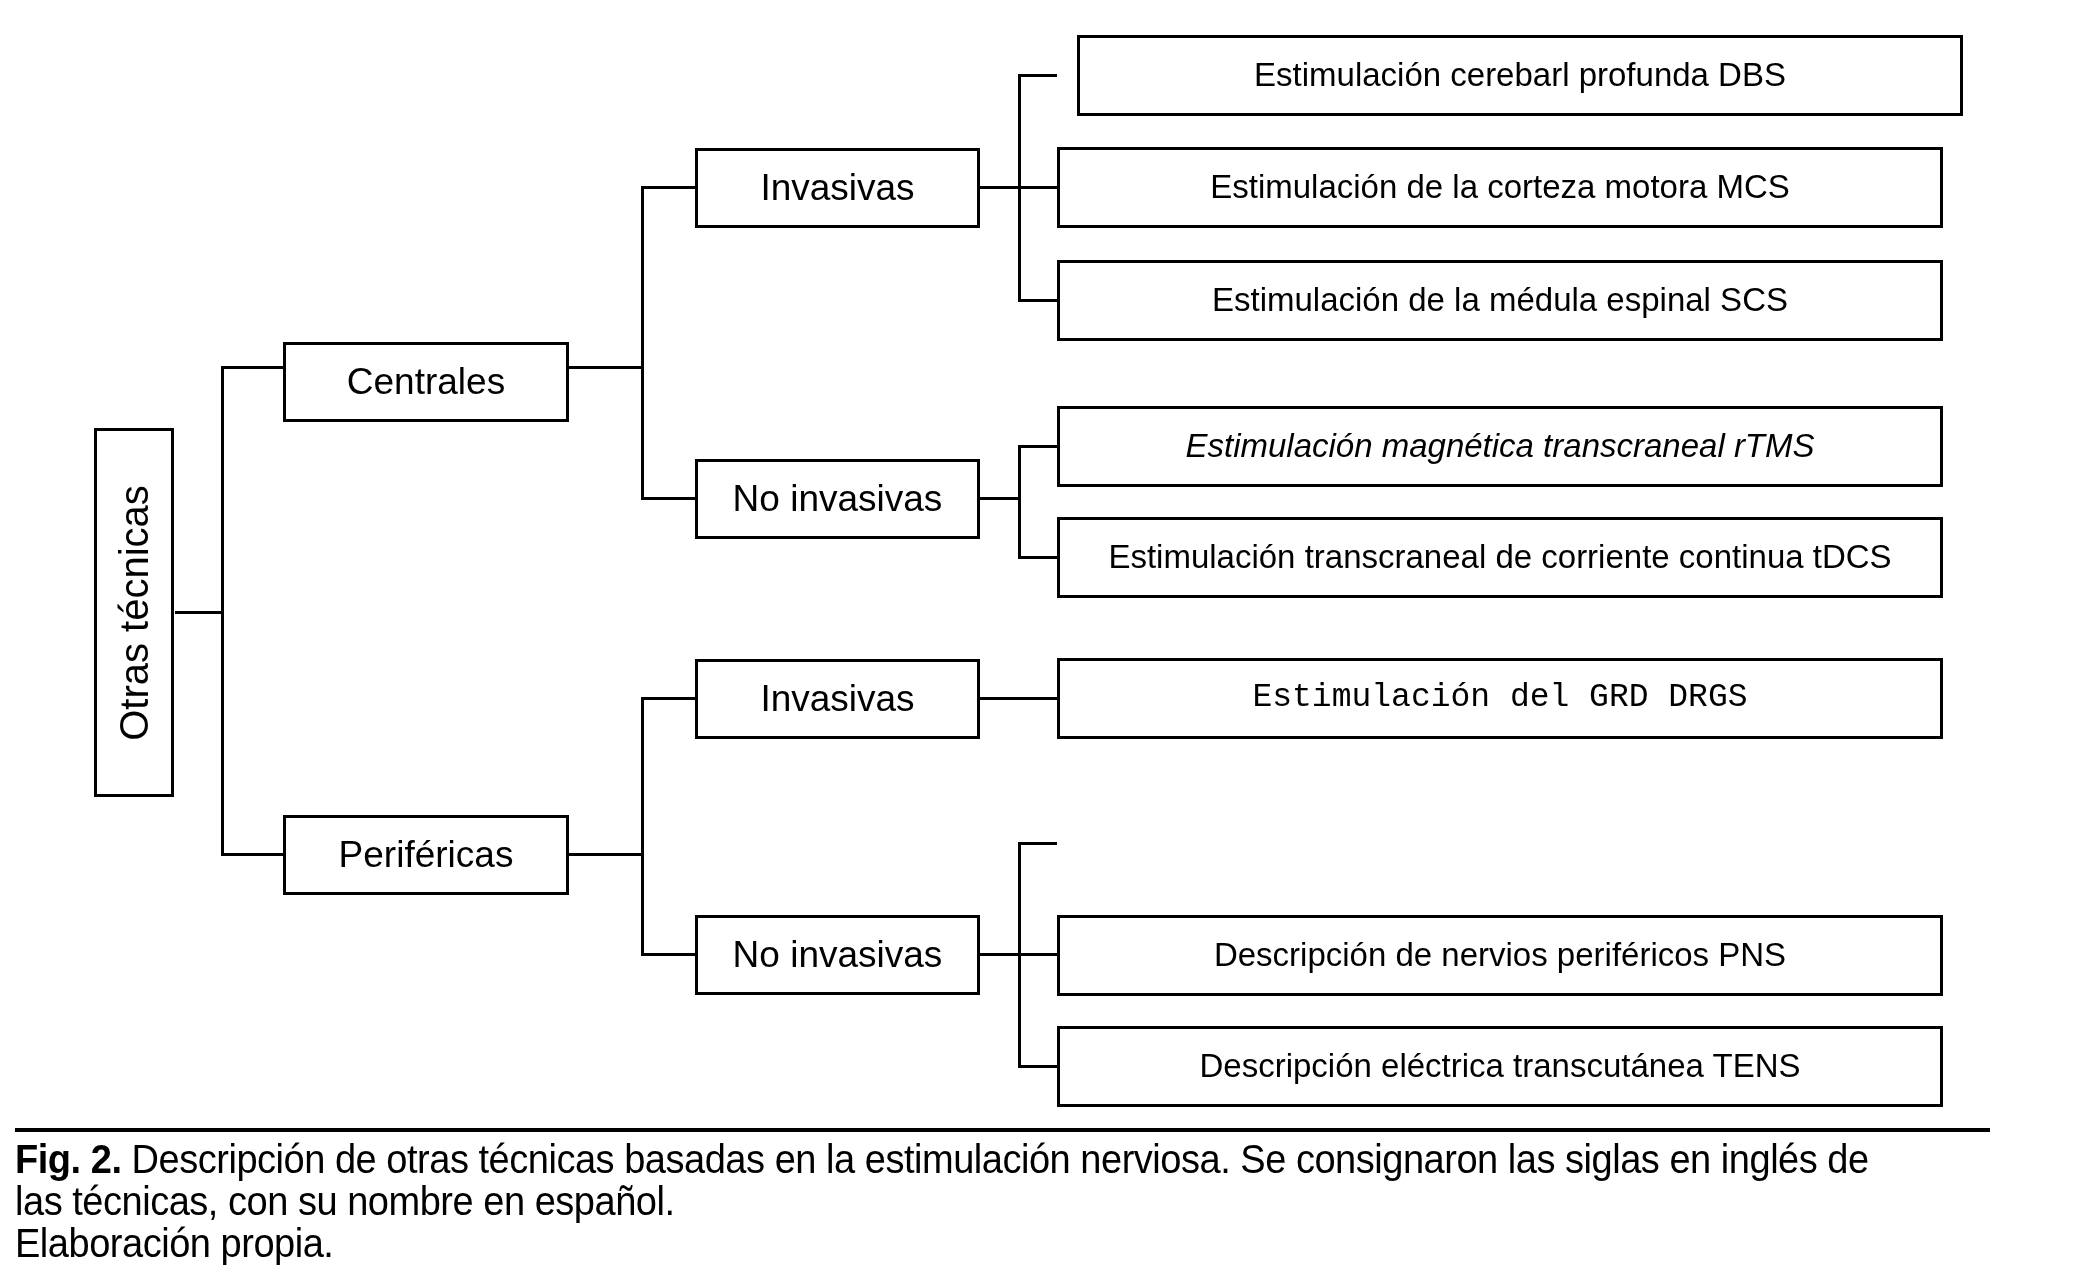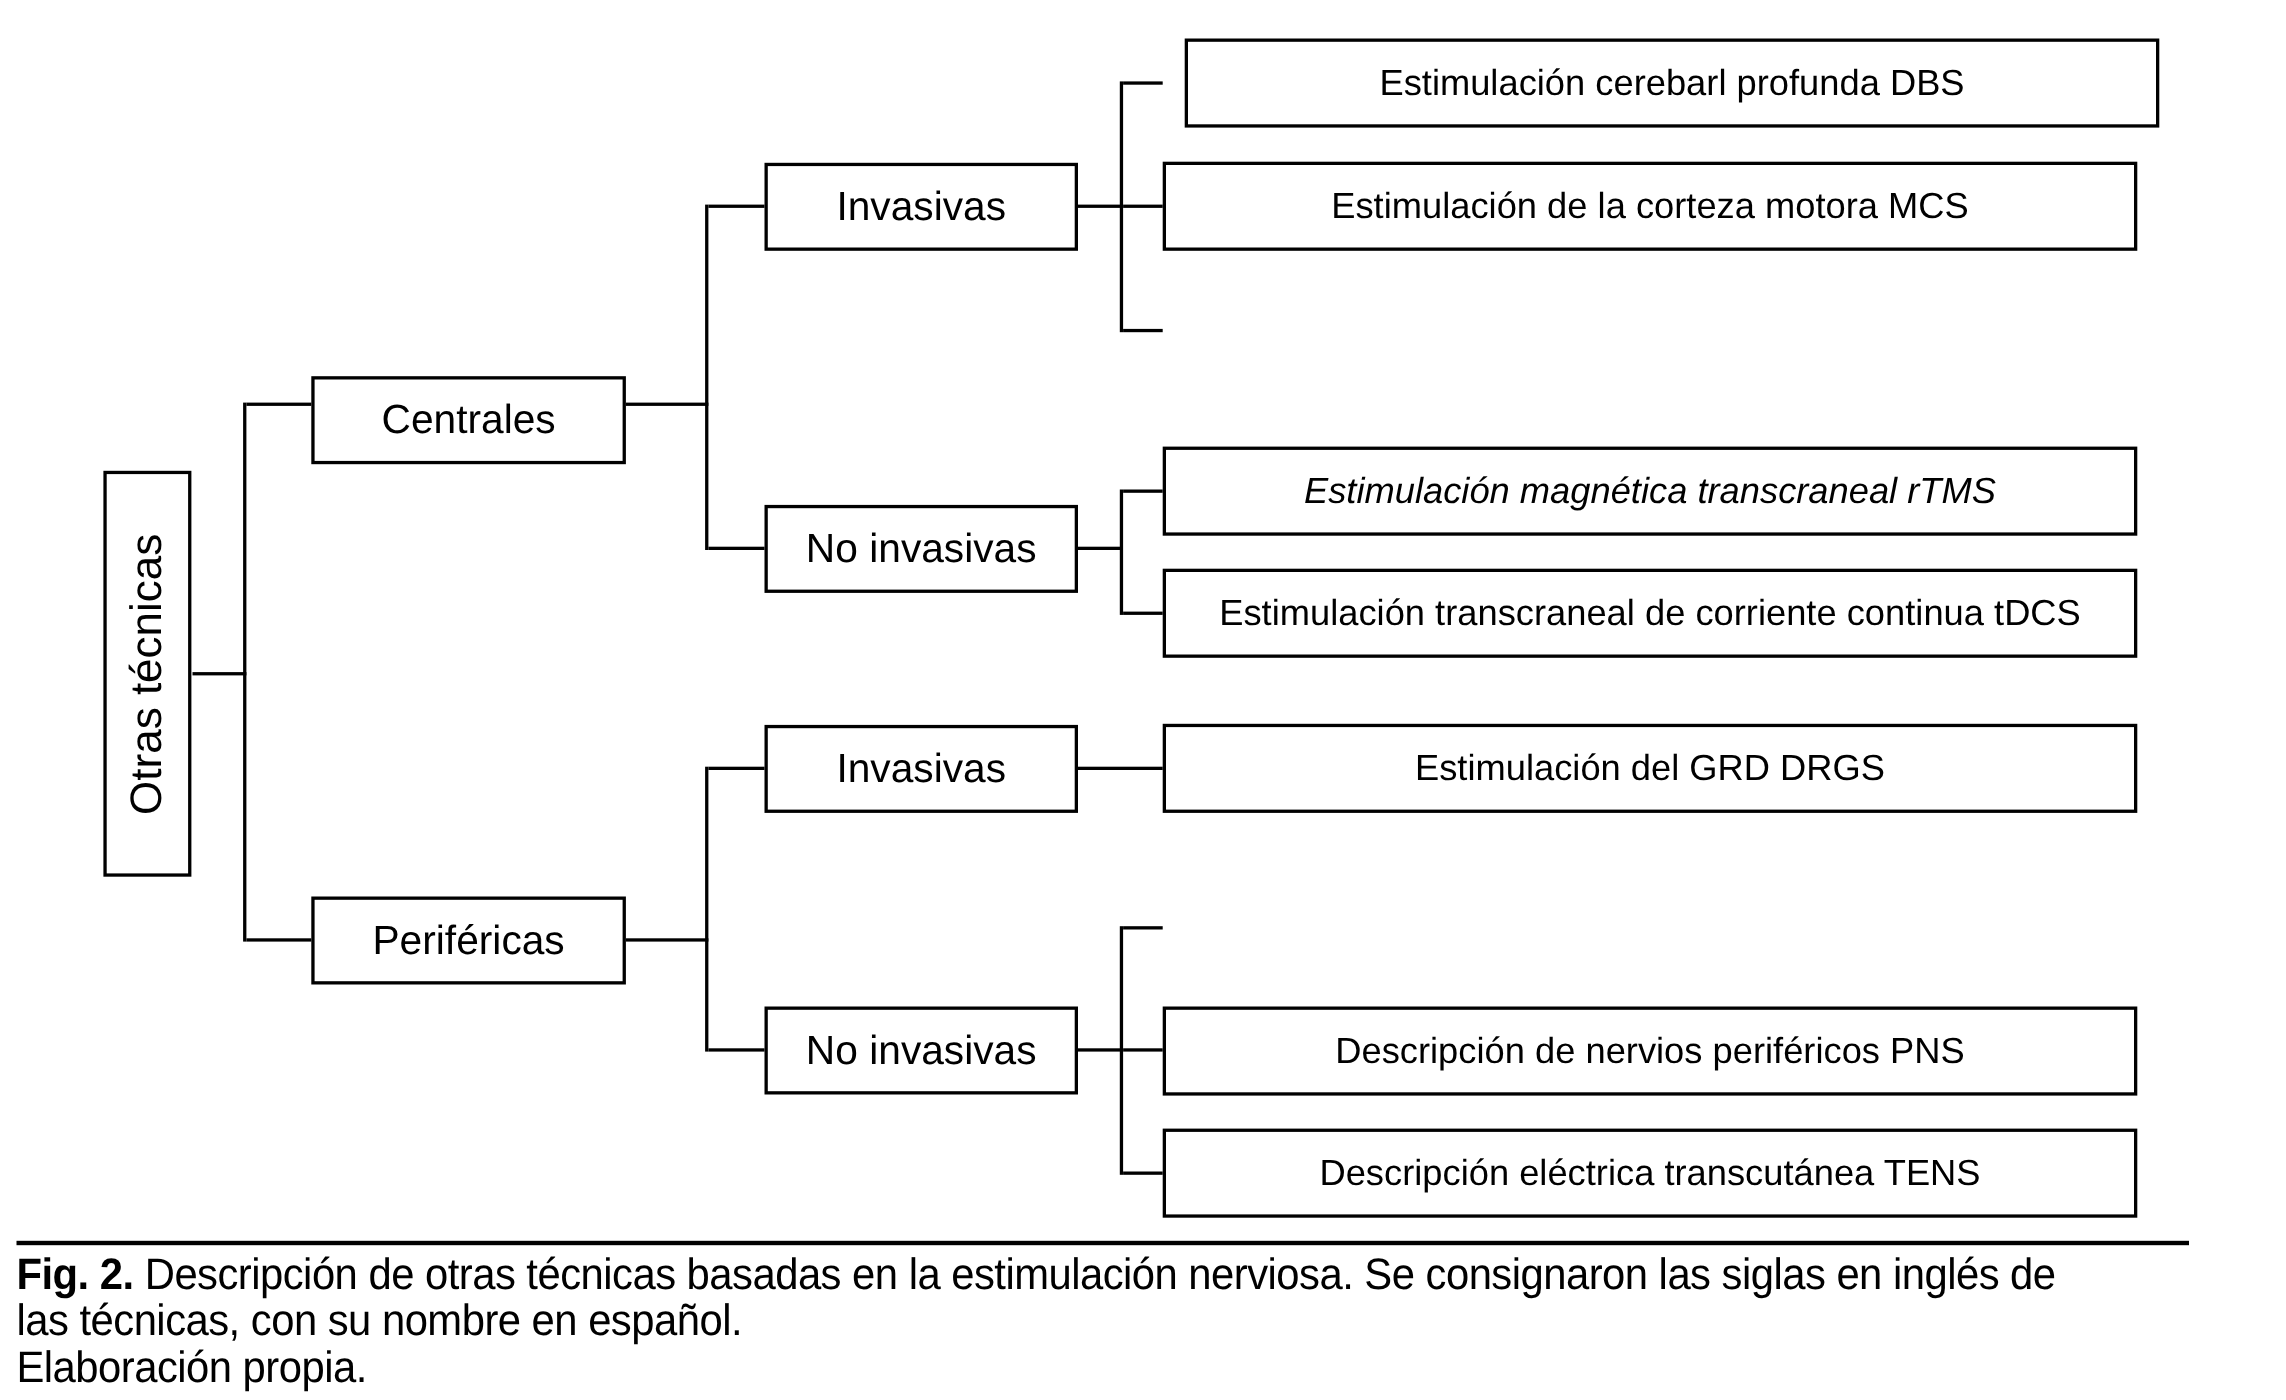--- a/index.html
+++ b/index.html
@@ -105,30 +105,33 @@
   </div>
 
   <div class="box" style="left:1057px; top:35px; width:886px; height:81px;margin-left:20px;">
     <span class="leaf-label">Estimulación cerebarl profunda DBS</span>
   </div>
 
   <div class="box" style="left:1057px; top:147px; width:886px; height:81px;">
     <span class="leaf-label">Estimulación de la corteza motora MCS</span>
   </div>
 
+  <div class="box" style="left:1057px; top:260px; width:886px; height:81px;">
+    <span class="leaf-label">Estimulación de la médula espinal SCS</span>
+  </div>
 
   <div class="box" style="left:1057px; top:406px; width:886px; height:81px;font-style:italic;">
     <span class="leaf-label">Estimulación magnética transcraneal rTMS</span>
   </div>
 
   <div class="box" style="left:1057px; top:517px; width:886px; height:81px;">
     <span class="leaf-label">Estimulación transcraneal de corriente continua tDCS</span>
   </div>
 
-  <div class="box" style="left:1057px; top:658px; width:886px; height:81px;">
+  <div class="box" style="left:1057px; top:658px; width:886px; height:81px;font-family:Liberation Mono, monospace;">
     <span class="leaf-label">Estimulación del GRD DRGS</span>
   </div>
 
 
   <div class="box" style="left:1057px; top:915px; width:886px; height:81px;">
     <span class="leaf-label">Descripción de nervios periféricos PNS</span>
   </div>
 
   <div class="box" style="left:1057px; top:1026px; width:886px; height:81px;">
     <span class="leaf-label">Descripción eléctrica transcutánea TENS</span>

